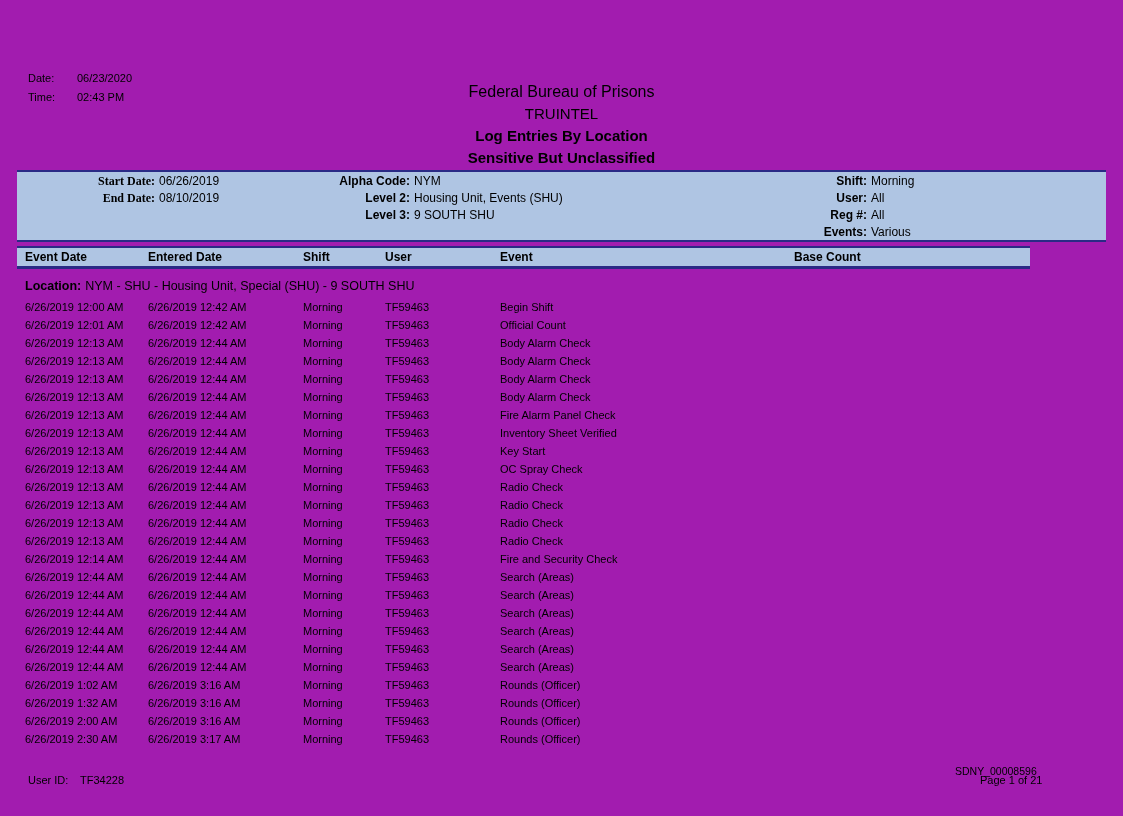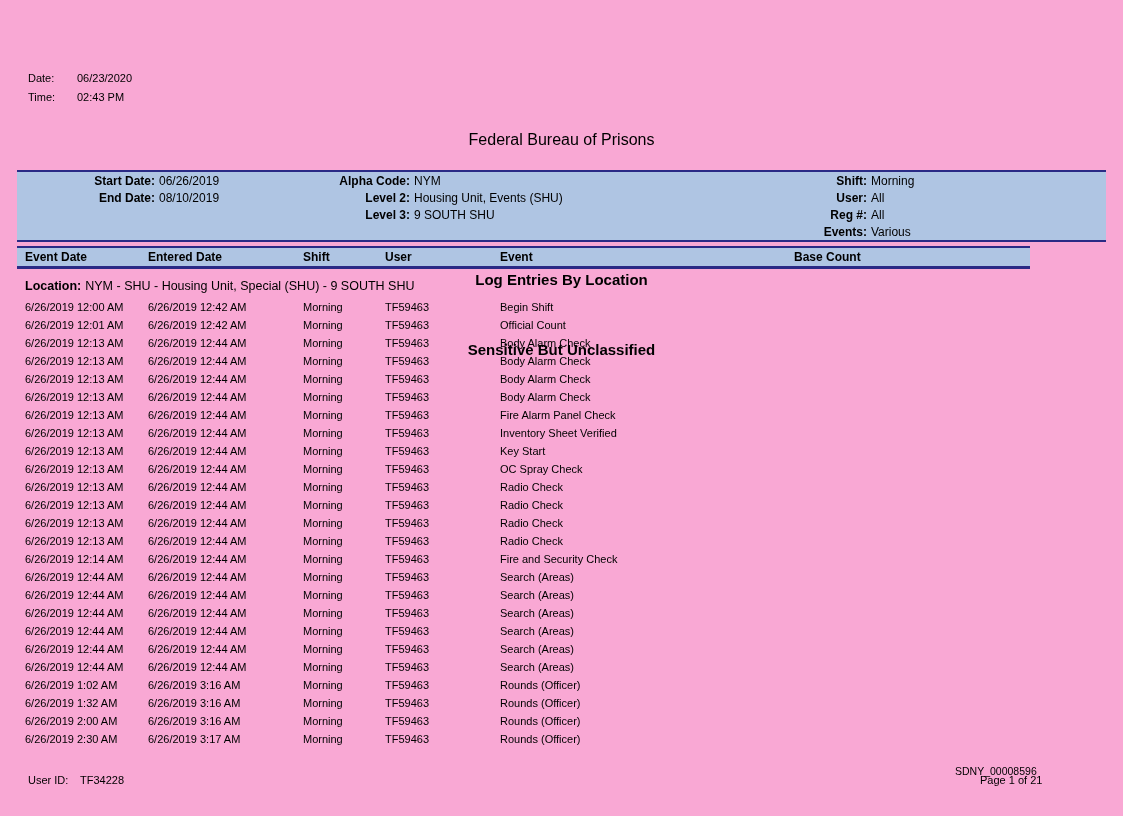--- a/index.html
+++ b/index.html
@@ -7,50 +7,50 @@
     --band-border:#2a2a85;
   }
   html,body{margin:0;padding:0;background:#fff;}
   body{
     width:1123px;height:816px;
     font-family:"Liberation Sans", sans-serif;
     color:#000;
     position:relative;
     overflow:hidden;
   }
-  .page{position:absolute;inset:0;background:#f9a8d4;}
+  .page{position:absolute;inset:0;background:#a21caf;}
 
   
   .datetime{position:absolute;left:28px;top:69px;font-size:11px;}
   .dt-row{display:flex;height:19px;line-height:19px;}
   .dt-label{width:47px;}
   .dt-value{margin-left:2px;}
 
   
   .titleblock{position:absolute;left:0;top:81px;width:100%;text-align:center;}
-  .title-line{line-height:22px;white-space:nowrap;margin-top:48px;}
+  .title-line{line-height:22px;white-space:nowrap;}
   .t1{font-size:16px;}
   .t2{font-size:15px;}
   .t3,.t4{font-size:15px;font-weight:bold;}
 
   
   .filter-band{
     position:absolute;left:17px;top:170px;width:1089px;height:68px;
     background:var(--band-fill);
     border-top:2px solid var(--band-border);
     border-bottom:2px solid var(--band-border);
     box-sizing:content-box;
   }
   .fgroup{position:absolute;top:1px;}
   .fgroup-left{left:0;}
   .fgroup-mid{left:230px;}
   .fgroup-right{left:700px;}
   .frow{display:flex;height:17px;line-height:17px;font-size:12px;white-space:nowrap;}
   .flabel{font-weight:bold;text-align:right;}
-  .fgroup-left  .flabel{width:138px;}
+  .fgroup-left  .flabel{width:138px;font-family:Liberation Serif, serif;}
   .fgroup-mid   .flabel{width:163px;}
   .fgroup-right .flabel{width:150px;}
   .fvalue{margin-left:4px;}
 
   
   .colheader-band{
     position:absolute;left:17px;top:246px;width:1013px;height:18px;
     background:var(--band-fill);
     border-top:2px solid var(--band-border);
     border-bottom:3px solid var(--band-border);

